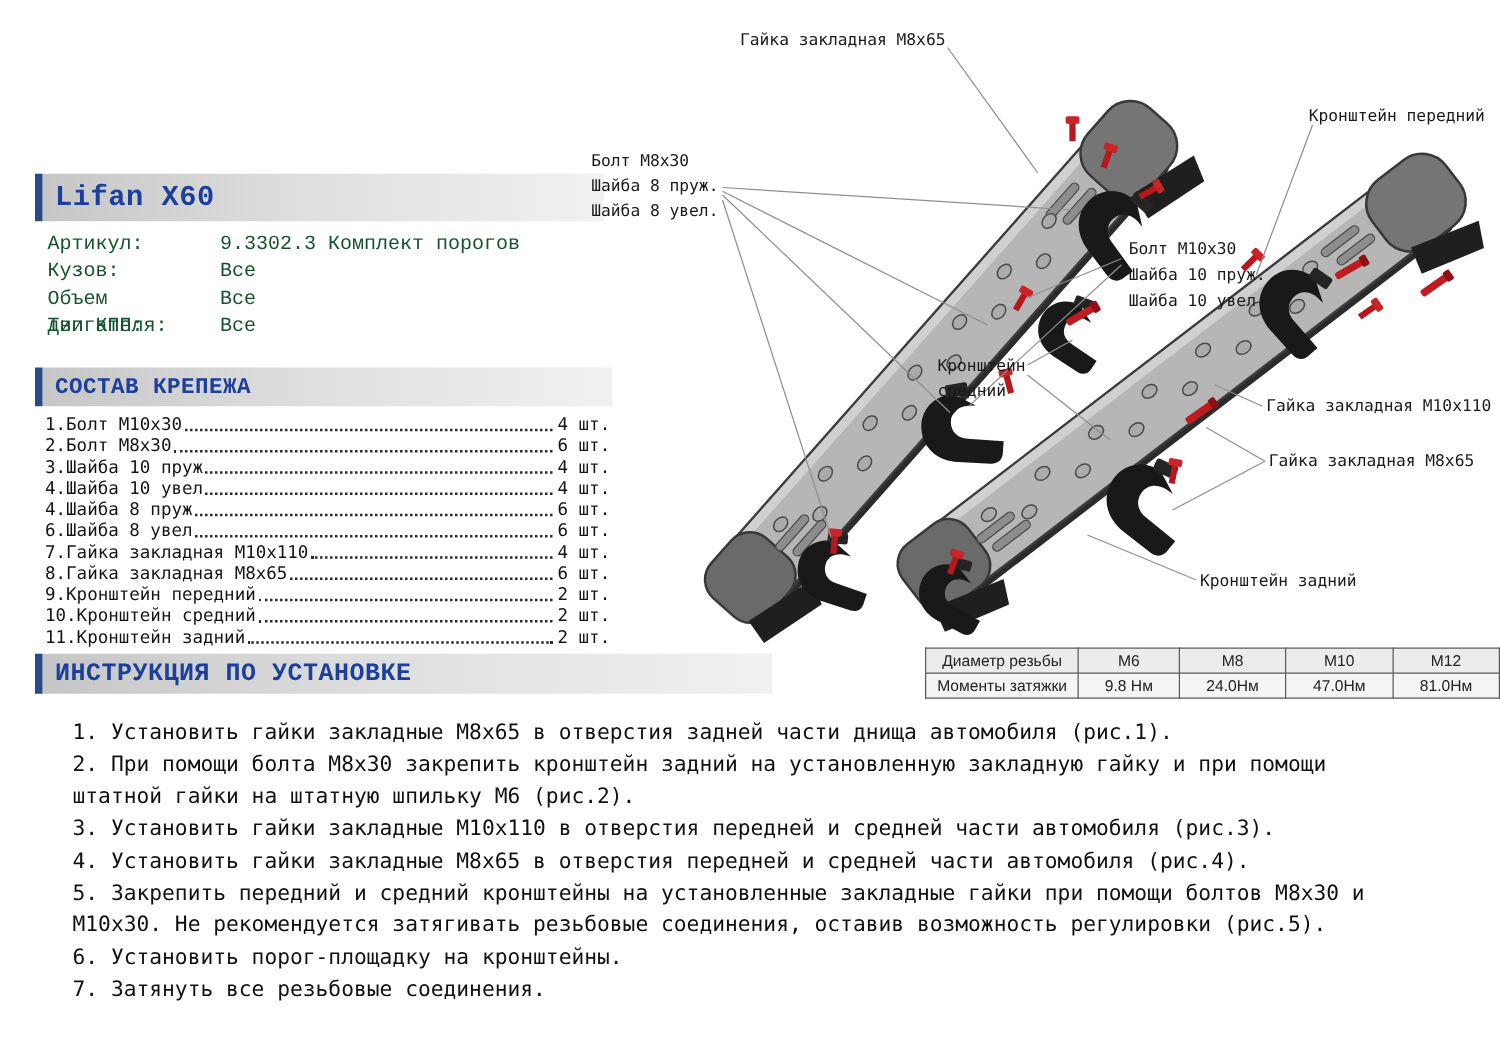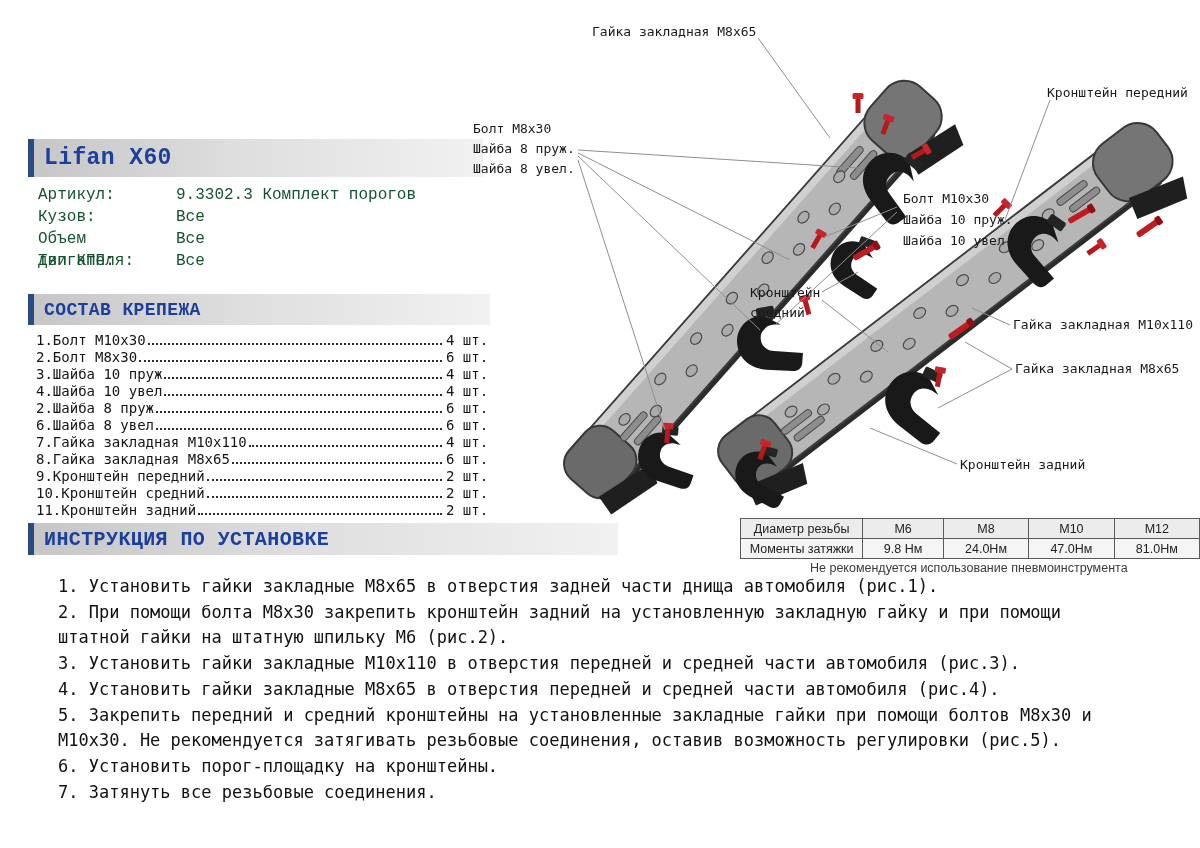--- a/index.html
+++ b/index.html
@@ -104,21 +104,21 @@
         <span>3.Шайба 10 пруж</span>
         <span class="part-dots"></span>
         <span class="part-qty">4 шт.</span>
       </div>
       <div class="part-row">
         <span>4.Шайба 10 увел</span>
         <span class="part-dots"></span>
         <span class="part-qty">4 шт.</span>
       </div>
       <div class="part-row">
-        <span>2.Шайба 8 пруж</span>
+        <span>4.Шайба 8 пруж</span>
         <span class="part-dots"></span>
         <span class="part-qty">6 шт.</span>
       </div>
       <div class="part-row">
         <span>6.Шайба 8 увел</span>
         <span class="part-dots"></span>
         <span class="part-qty">6 шт.</span>
       </div>
       <div class="part-row">
         <span>7.Гайка закладная M10x110</span>
@@ -174,21 +174,20 @@
       <tr>
         <td class="c0">Моменты затяжки</td>
         <td class="c">9.8 Нм</td>
         <td class="c">24.0Нм</td>
         <td class="c">47.0Нм</td>
         <td class="c">81.0Нм</td>
       </tr>
     </tbody>
       </table>
   </div>
-  <div class="table-note">Не рекомендуется использование пневмоинструмента</div>
 
   <svg id="diagram" viewBox="0 0 740 520">
     <defs>
       <g id="bracket">
         <path d="M0,-30 c-16,-2 -28,8 -30,22 c-2,16 8,28 24,32 l26,6 c6,1 10,-2 11,-8 l2,-8 l-28,-7 c-8,-2 -12,-8 -11,-15 c1,-8 8,-12 16,-11 l6,1 z" fill="#191919"></path>
         <rect x="-6" y="-38" width="18" height="10" rx="2" fill="#242424"></rect>
       </g>
       <g id="bolt">
         <rect x="-2.5" y="0" width="5" height="15" fill="#b5191e"></rect>
         <rect x="-5.5" y="-5" width="11" height="6" rx="1.5" fill="#c8242a"></rect>

